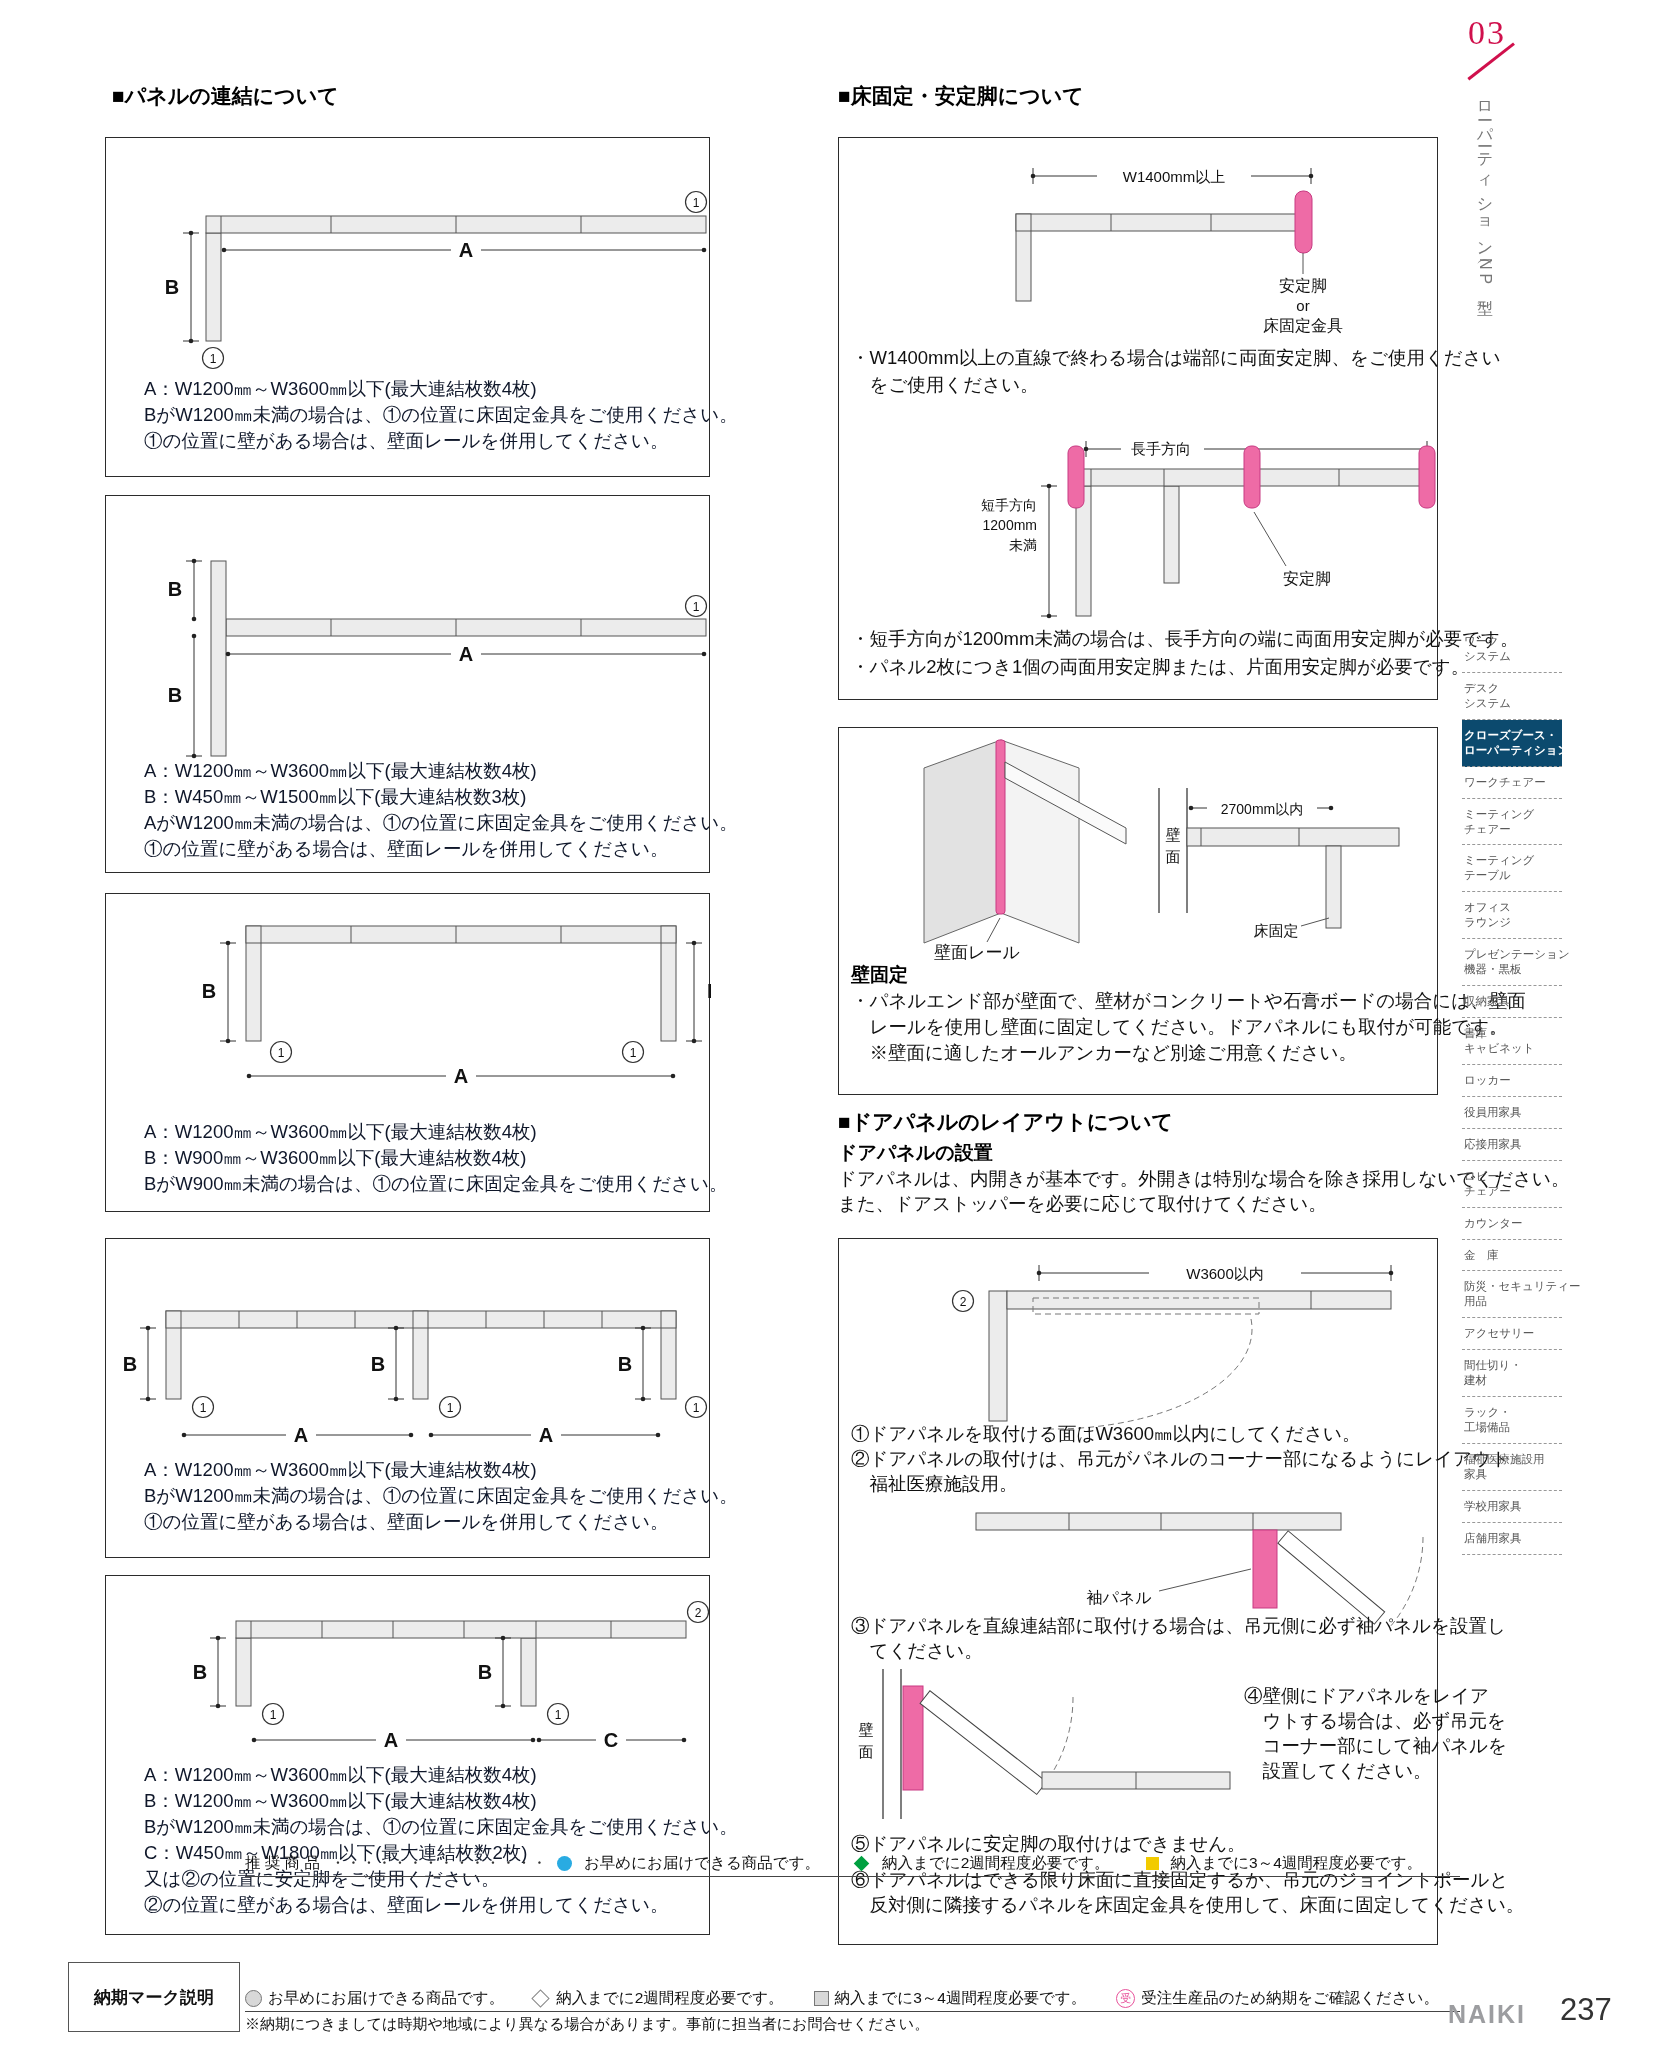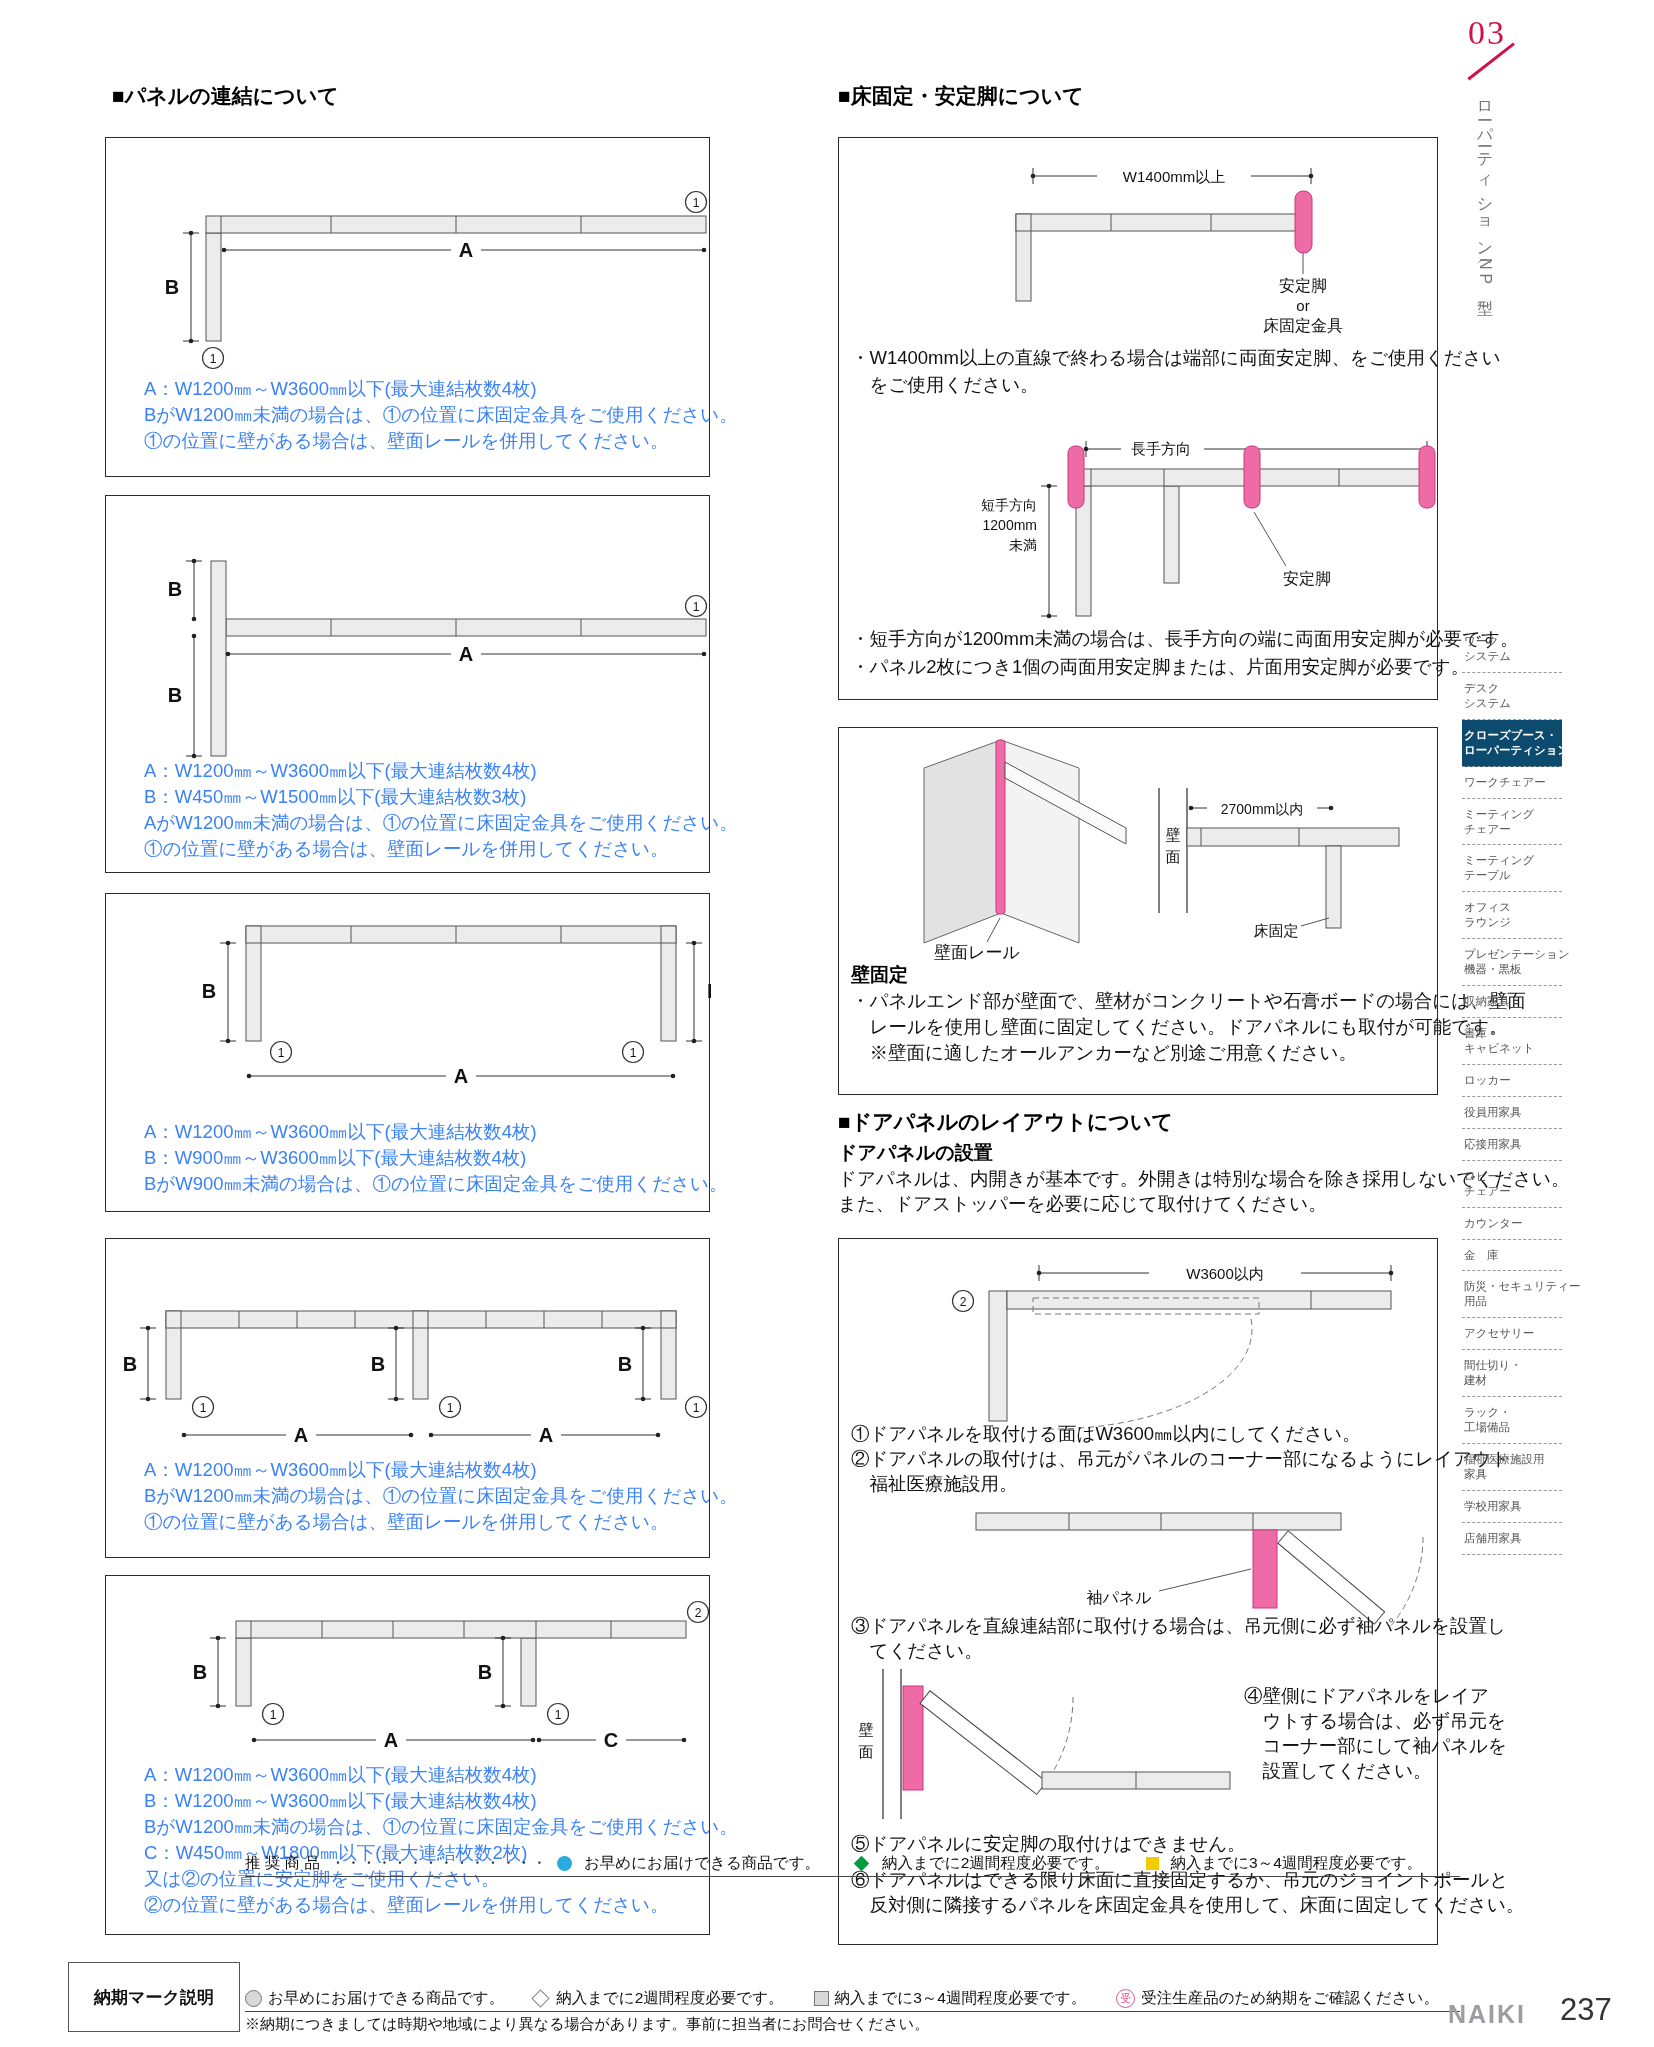--- a/index.html
+++ b/index.html
@@ -2,21 +2,21 @@
 <html><head>
 <meta charset="utf-8">
 <style>
   html,body{margin:0;padding:0;background:#fff;}
   #page{position:relative;width:1654px;height:2047px;background:#fff;overflow:hidden;
         font-family:"Liberation Sans",sans-serif;color:#111;}
   .box{position:absolute;border:1.5px solid #2b2b2b;background:#fff;box-sizing:border-box;}
   .diag{position:absolute;left:0;top:0;}
   .hdr{position:absolute;font-size:21px;font-weight:bold;color:#000;white-space:nowrap;}
   .subhdr{position:absolute;font-size:19px;font-weight:bold;color:#000;white-space:nowrap;}
-  .notes{position:absolute;font-size:18.5px;line-height:26px;color:#3b82f6;white-space:nowrap;}
+  .notes{position:absolute;font-size:18.5px;line-height:26px;color:#0f172a;white-space:nowrap;}
   .body-txt{position:absolute;font-size:18.5px;line-height:25px;color:#111;white-space:nowrap;}
   svg text{font-family:"Liberation Sans",sans-serif;fill:#111;}
   
   #sidebar{position:absolute;left:1462px;top:626px;width:100px;}
   .sb-item{border-bottom:1px dashed #999;padding:8px 2px;font-size:11.5px;line-height:1.3;
            color:#555;white-space:nowrap;}
   .sb-item.active{background:#0c4a6e;color:#fff;font-weight:bold;}
   .corner-num{position:absolute;left:1468px;top:14px;font-family:"Liberation Serif",serif;
               font-size:34px;color:#d0104c;letter-spacing:2px;}
   .corner-slash{position:absolute;left:1462px;top:60px;width:58px;height:2.5px;background:#d0104c;

